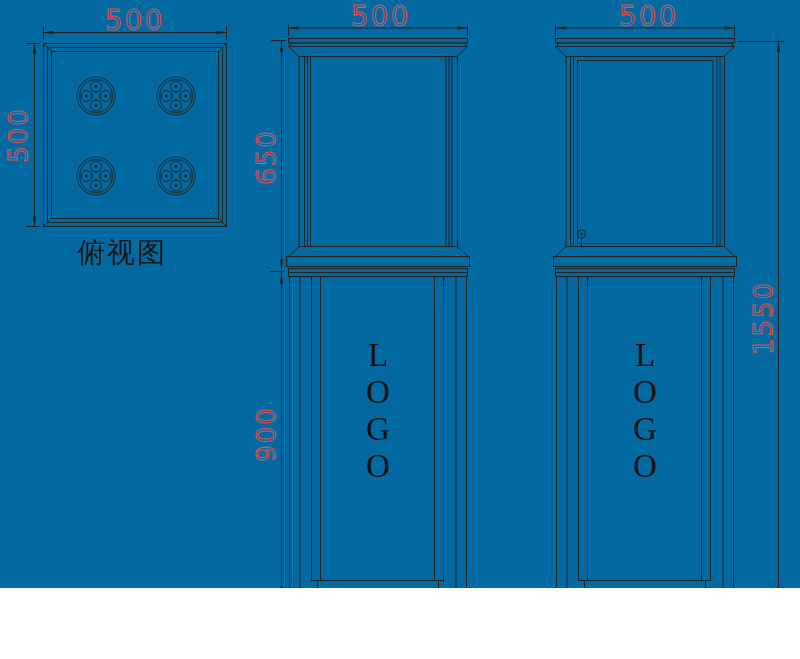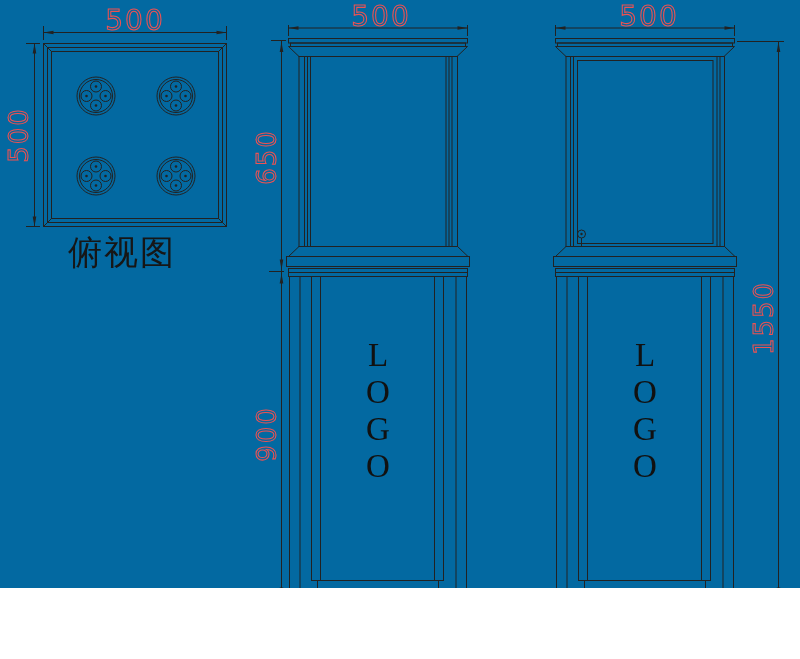--- a/index.html
+++ b/index.html
@@ -15,21 +15,21 @@
     font-size:28px;letter-spacing:2px;color:#ee5252;
     transform:translate(-50%,-50%);
   }
   .dim-num.vertical{font-size:26px;transform:translate(-50%,-50%) rotate(-90deg);}
   @supports (-webkit-text-stroke: 1px red){
     .dim-num{color:rgba(255,255,255,0);-webkit-text-stroke:1.05px #ee5252;}
   }
   .view-label{
     position:absolute;white-space:nowrap;
     font-family:"Liberation Serif","DejaVu Serif",serif;
-    font-size:34px;color:#161616;letter-spacing:2px;
+    font-size:28px;color:#161616;letter-spacing:2px;
     transform:translate(-50%,-50%);
   }
   .logo-col{
     position:absolute;transform:translateX(-50%);
     font-family:"Liberation Serif","DejaVu Serif",serif;
     font-size:33px;line-height:37px;color:#111;text-align:center;
   }
   .logo-col span{display:block;}
 </style>
 </head>

